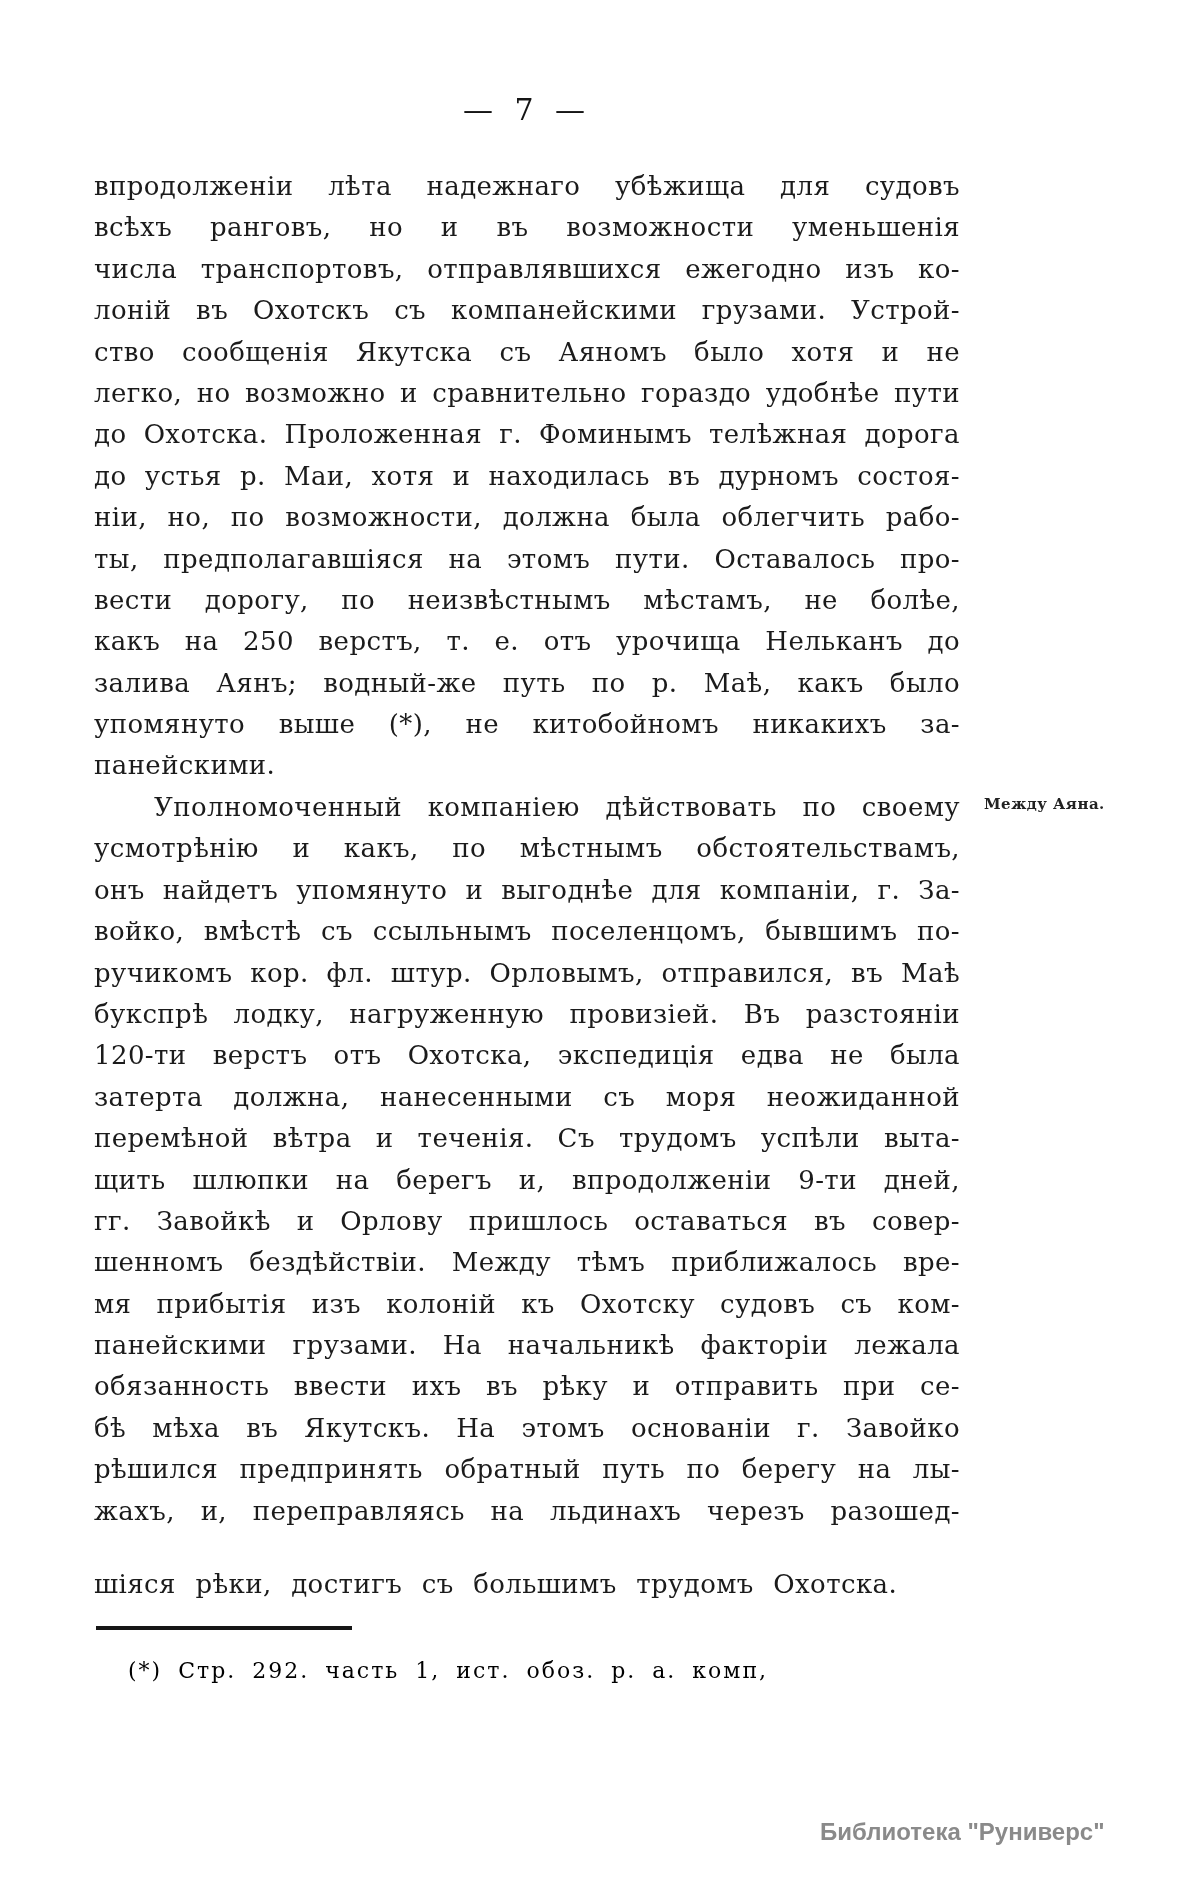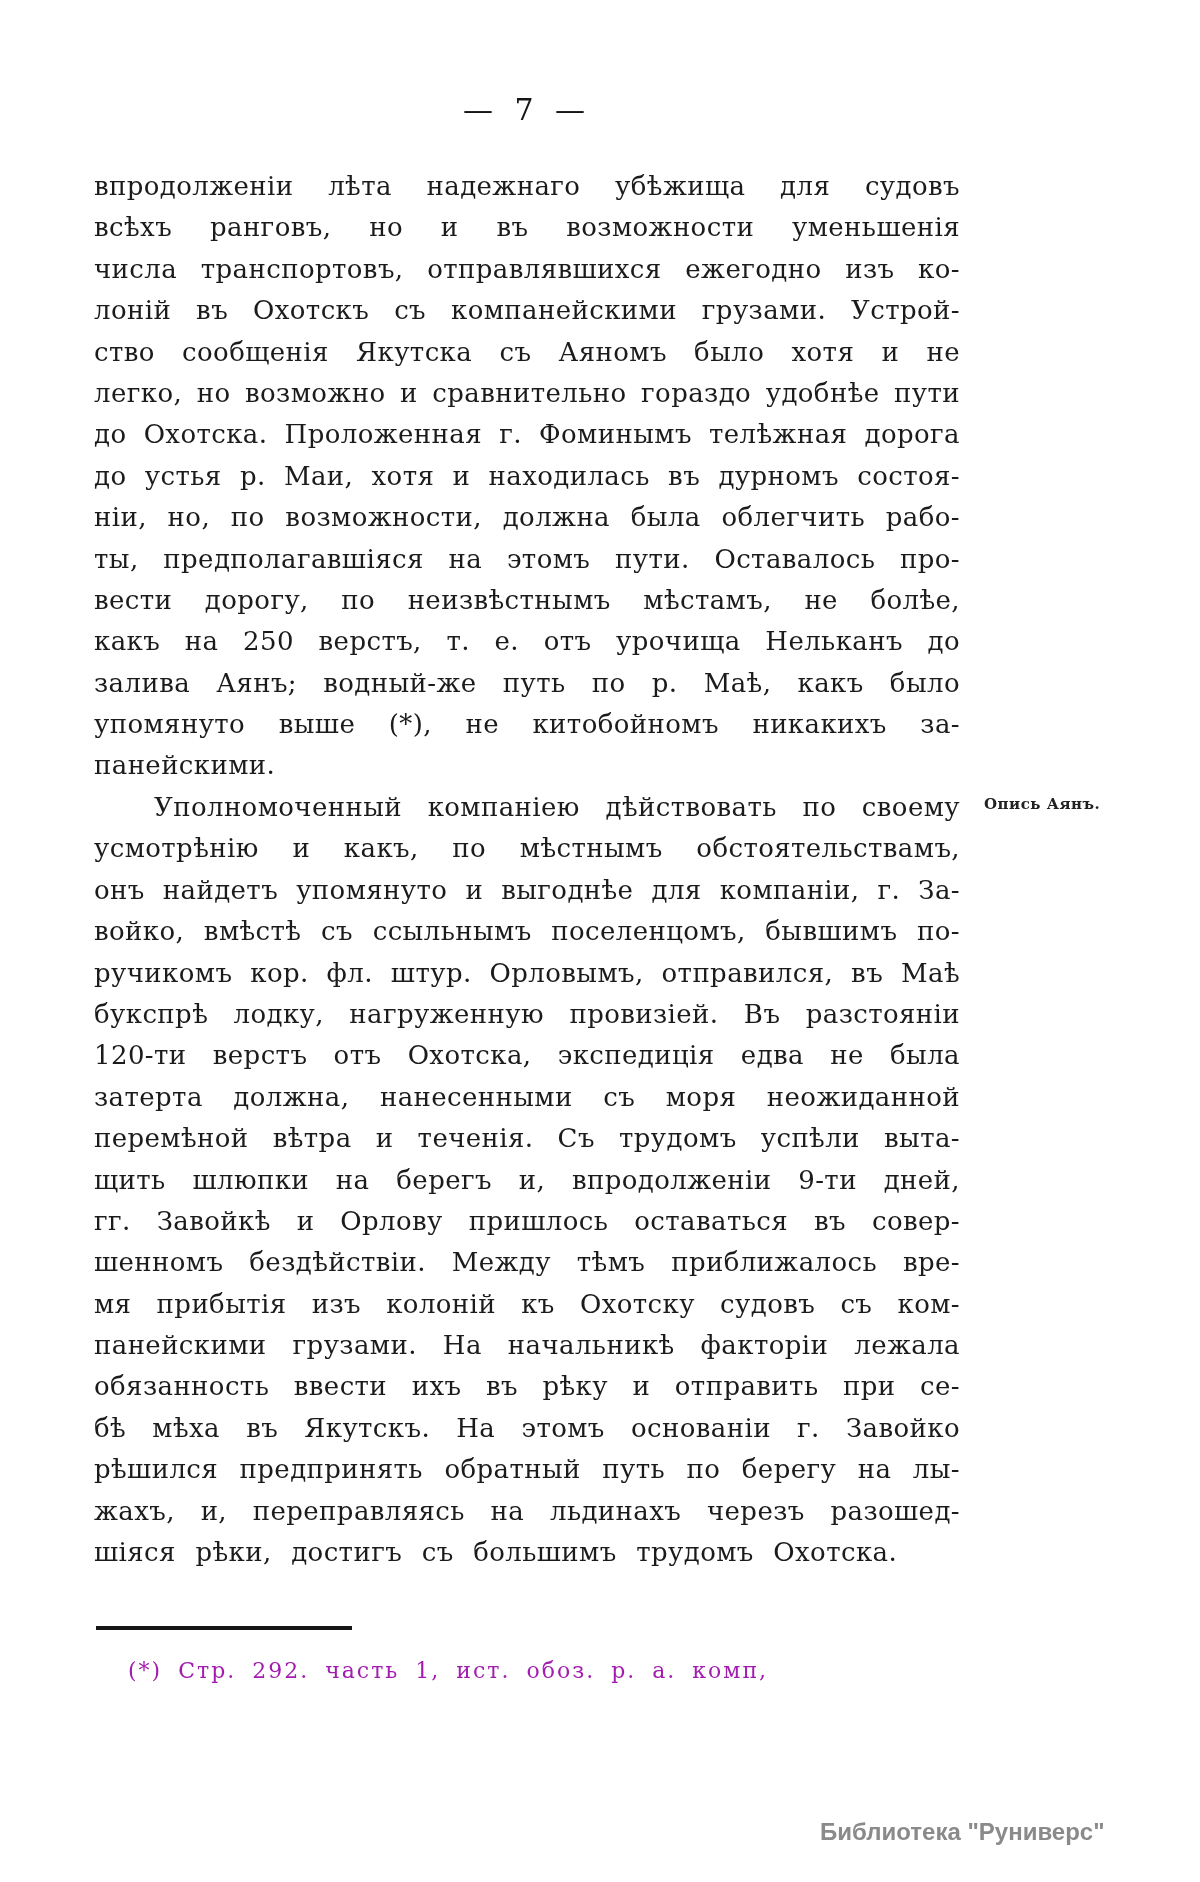--- a/index.html
+++ b/index.html
@@ -38,21 +38,21 @@
     text-align: justify;
     text-align-last: justify;
     white-space: nowrap;
     height: 41.4px;
   }
   .line.indent { text-indent: 60px; }
   .line.end {
     text-align: left;
     text-align-last: left;
   }
-  .line.wide { word-spacing: 0.42em; }
+  .line.wide { word-spacing: 0.42em; margin-top: 32px; }
   .margin-note {
     position: absolute;
     left: 984px;
     top: 795px;
     width: 160px;
     font-size: 15px;
     font-weight: bold;
     letter-spacing: 0.5px;
     color: #222222;
   }
@@ -65,21 +65,21 @@
     background: #161616;
   }
   .footnote {
     position: absolute;
     left: 128px;
     top: 1658px;
     width: 780px;
     font-size: 22px;
     letter-spacing: 2px;
     word-spacing: 7px;
-    color: #a21caf;
+    color: #000000;
   }
   .watermark {
     position: absolute;
     left: 820px;
     top: 1818px;
     font-family: "Liberation Sans", "DejaVu Sans", sans-serif;
     font-weight: bold;
     font-size: 24px;
     color: #8a8a8a;
   }
@@ -124,21 +124,21 @@
     <div class="line">шенномъ бездѣйствіи. Между тѣмъ приближалось вре-</div>
     <div class="line">мя прибытія изъ колоній къ Охотску судовъ съ ком-</div>
     <div class="line">панейскими грузами. На начальникѣ факторіи лежала</div>
     <div class="line">обязанность ввести ихъ въ рѣку и отправить при се-</div>
     <div class="line">бѣ мѣха въ Якутскъ. На этомъ основаніи г. Завойко</div>
     <div class="line">рѣшился предпринять обратный путь по берегу на лы-</div>
     <div class="line">жахъ, и, переправляясь на льдинахъ черезъ разошед-</div>
     <div class="line end wide">шіяся рѣки, достигъ съ большимъ трудомъ Охотска.</div>
   </div>
 
-  <div class="margin-note">Опись Аянъ.</div>
+  <div class="margin-note">Между Аяна.</div>
 
   <div class="footnote-rule"></div>
 
   <div class="footnote">(*) Стр. 292. часть 1, ист. обоз. р. а. комп,</div>
 
   <div class="watermark">Библиотека "Руниверс"</div>
 
 </div>
 
 </body></html>

